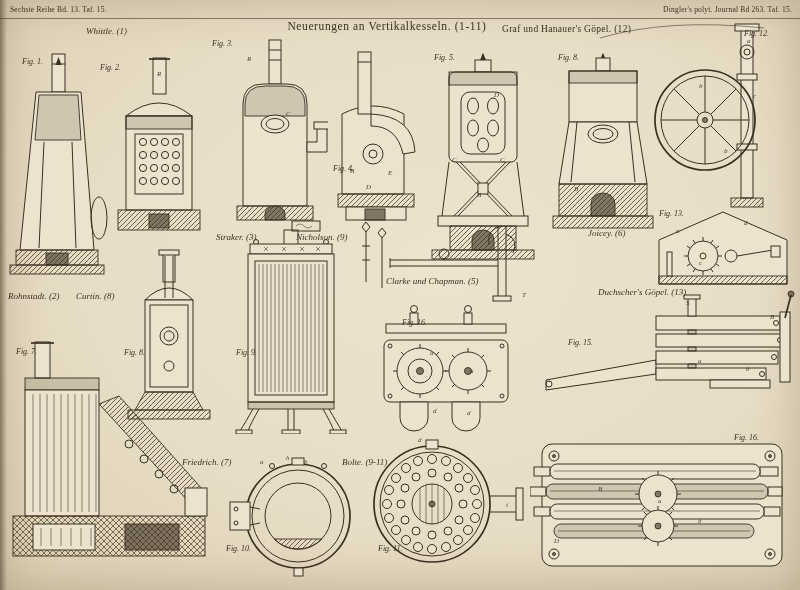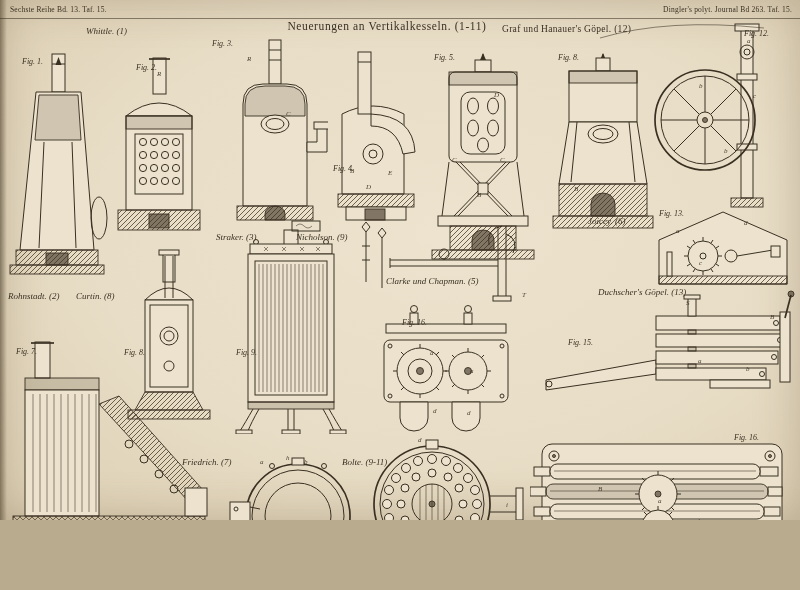--- a/index.html
+++ b/index.html
@@ -1,17 +1,17 @@
 <!DOCTYPE html>
 <html style="--ink: #3a3022; --paper: #e9dfc9;"><head>
 <meta charset="utf-8">
 <style>
   :root{ --ink:#3a3022; --paper:#e9dfc9; --pfill:#ece2cd; }
   html,body{margin:0;padding:0;background:#b9ab8e;}
-  #plate{position:relative;width:800px;height:520px;overflow:hidden;
+  #plate{position:relative;width:800px;height:590px;overflow:hidden;
     background:radial-gradient(ellipse at 55% 45%, #ede3ce 0%, #e8ddc6 55%, #dbceb2 100%);
     box-shadow:inset 0 0 46px rgba(92,72,42,.28);
     font-family:"Liberation Serif", serif; color:var(--ink);}
   #plate::before{content:"";position:absolute;left:0;top:0;bottom:0;width:7px;
     background:linear-gradient(90deg,rgba(58,44,24,.5),rgba(58,44,24,0));pointer-events:none;}
   .hdr{position:absolute;top:5px;font-size:7.5px;letter-spacing:.2px;}
   #hdr-left{left:10px;} #hdr-right{right:8px;}
   #rule{position:absolute;top:18px;left:0;width:800px;height:1px;background:rgba(55,45,31,.55);}
   #title{position:absolute;top:20px;left:278px;width:218px;text-align:center;font-size:11.5px;letter-spacing:.6px;}
   #title-right{position:absolute;top:24px;left:502px;font-size:9.5px;letter-spacing:.3px;}
@@ -480,29 +480,29 @@
 
   <div id="text-layer">
     <div class="hdr" id="hdr-left">Sechste Reihe Bd. 13. Taf. 15.</div>
     <div class="hdr" id="hdr-right">Dingler's polyt. Journal Bd 263. Taf. 15.</div>
     <div id="rule"></div>
     <div id="title">Neuerungen an Vertikalkesseln. (1-11)</div>
     <div id="title-right">Graf und Hanauer's Göpel. (12)</div>
   <span class="caption" style="left: 86px; top: 26px;">Whittle. (1)</span>
       <span class="caption" style="left: 216px; top: 232px;">Straker. (3)</span>
       <span class="caption" style="left: 296px; top: 232px;">Nicholson. (9)</span>
-      <span class="caption" style="left: 588px; top: 216px;">Joicey. (6)</span>
+      <span class="caption" style="left: 588px; top: 228px;">Joicey. (6)</span>
       <span class="caption" style="left: 8px; top: 291px;">Rohnstadt. (2)</span>
       <span class="caption" style="left: 76px; top: 291px;">Curtin. (8)</span>
       <span class="caption" style="left: 386px; top: 276px;">Clarke und Chapman. (5)</span>
       <span class="caption" style="left: 598px; top: 287px;">Duchscher's Göpel. (13)</span>
       <span class="caption" style="left: 182px; top: 457px;">Friedrich. (7)</span>
       <span class="caption" style="left: 342px; top: 457px;">Bolte. (9-11)</span>
       <span class="figlabel" style="left: 22px; top: 57px;">Fig. 1.</span>
-      <span class="figlabel" style="left: 100px; top: 63px; margin-left: 36px;">Fig. 2.</span>
+      <span class="figlabel" style="left: 100px; top: 63px;">Fig. 2.</span>
       <span class="figlabel" style="left: 212px; top: 39px;">Fig. 3.</span>
       <span class="figlabel" style="left: 333px; top: 164px;">Fig. 4.</span>
       <span class="figlabel" style="left: 434px; top: 53px;">Fig. 5.</span>
       <span class="figlabel" style="left: 558px; top: 53px;">Fig. 8.</span>
       <span class="figlabel" style="left: 744px; top: 29px;">Fig. 12.</span>
       <span class="figlabel" style="left: 659px; top: 209px;">Fig. 13.</span>
       <span class="figlabel" style="left: 16px; top: 347px;">Fig. 7.</span>
       <span class="figlabel" style="left: 124px; top: 348px;">Fig. 8.</span>
       <span class="figlabel" style="left: 236px; top: 348px;">Fig. 9.</span>
       <span class="figlabel" style="left: 402px; top: 318px;">Fig. 16.</span>

